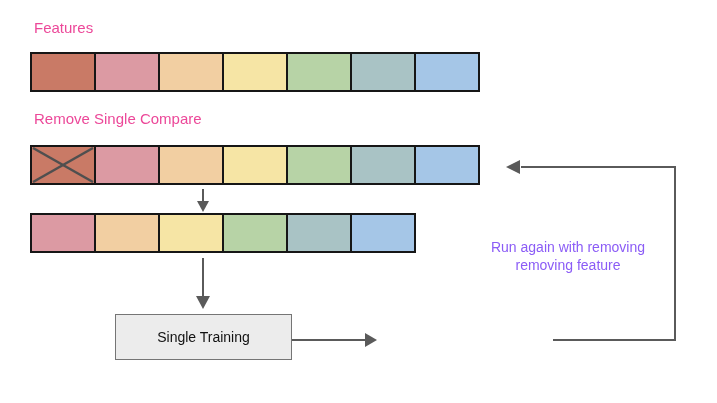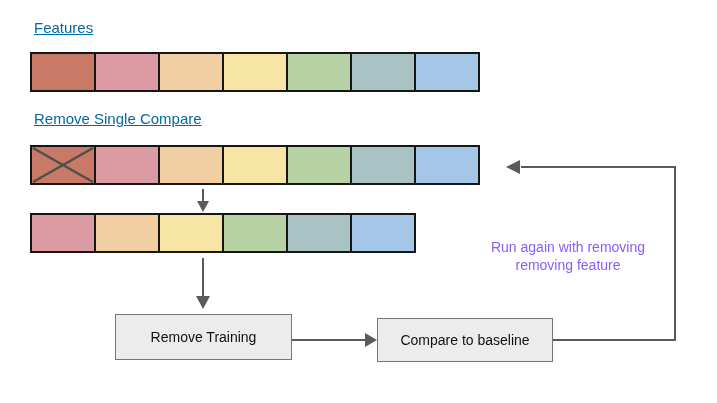--- a/index.html
+++ b/index.html
@@ -11,23 +11,22 @@
   .canvas {
     position: relative;
     width: 717px;
     height: 403px;
     background: #ffffff;
     overflow: hidden;
   }
   .label {
     position: absolute;
     font-size: 15px;
-    color: #0369a1;
+    color: #ec4899;
     white-space: nowrap;
-    text-decoration: underline;
   }
   .features-label { left: 34px; top: 19px; }
   .remove-label   { left: 34px; top: 110px; }
   .feature-row {
     position: absolute;
     display: flex;
   }
   .row-full    { left: 30px; top: 52px; }
   .row-removed { left: 30px; top: 145px; }
   .row-reduced { left: 30px; top: 213px; }
@@ -115,26 +114,23 @@
   <div class="feature-row row-reduced">
     <div class="cell" style="background: rgb(220, 154, 163);"></div>
     <div class="cell" style="background: rgb(242, 207, 162);"></div>
     <div class="cell" style="background: rgb(246, 229, 165);"></div>
     <div class="cell" style="background: rgb(183, 211, 166);"></div>
     <div class="cell" style="background: rgb(169, 195, 197);"></div>
     <div class="cell" style="background: rgb(165, 198, 231);"></div>
   </div>
 
   <div class="process-box model-training">
-    <span>Remove Training</span>
+    <span>Single Training</span>
   </div>
 
-  <div class="process-box compare">
-    <span>Compare to baseline</span>
-  </div>
 
   <div class="annotation">
     <div>Run again with removing</div>
     <div>removing feature</div>
   </div>
 
   <svg class="arrow-overlay" width="717" height="403" viewBox="0 0 717 403" style="color: rgb(90, 90, 90);">
 
     <g>
       <line x1="203" y1="189" x2="203" y2="202" stroke="currentColor" stroke-width="2"></line>

